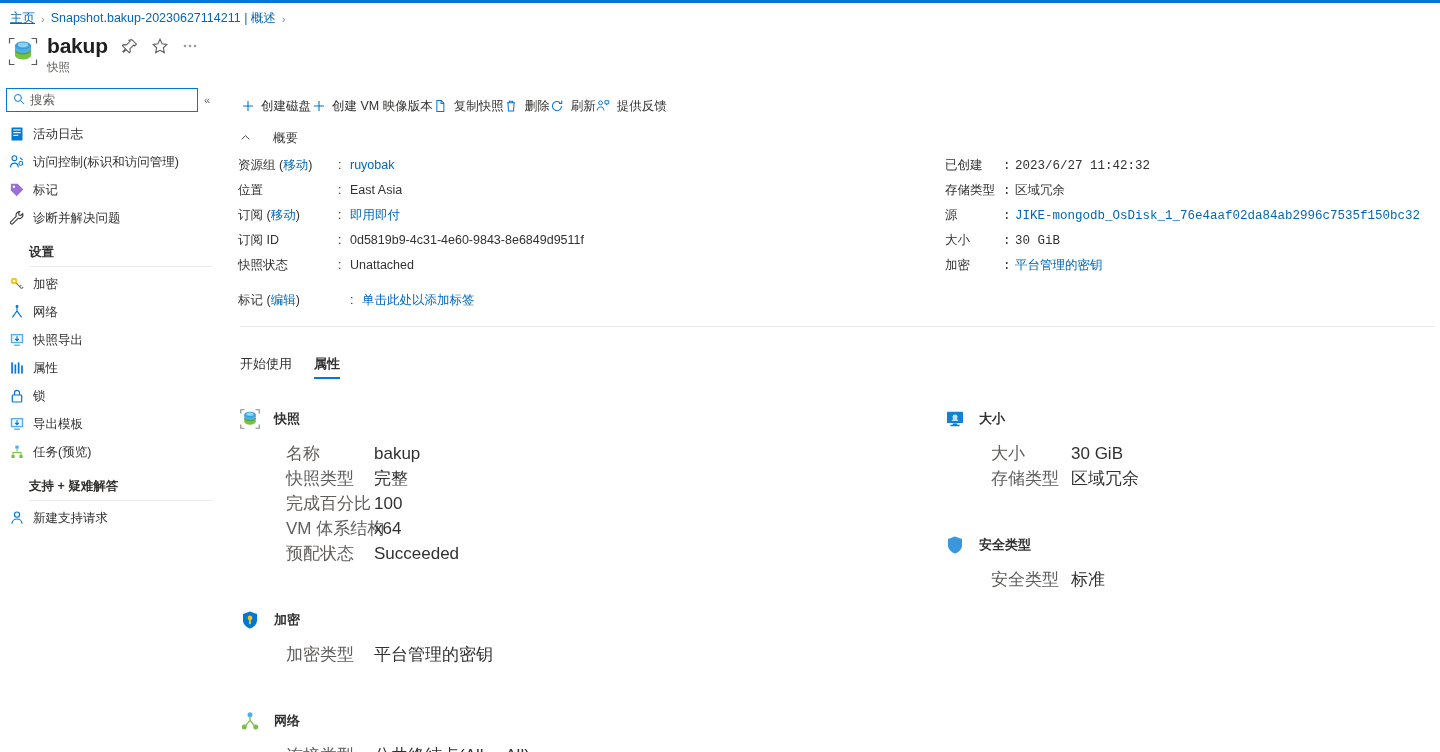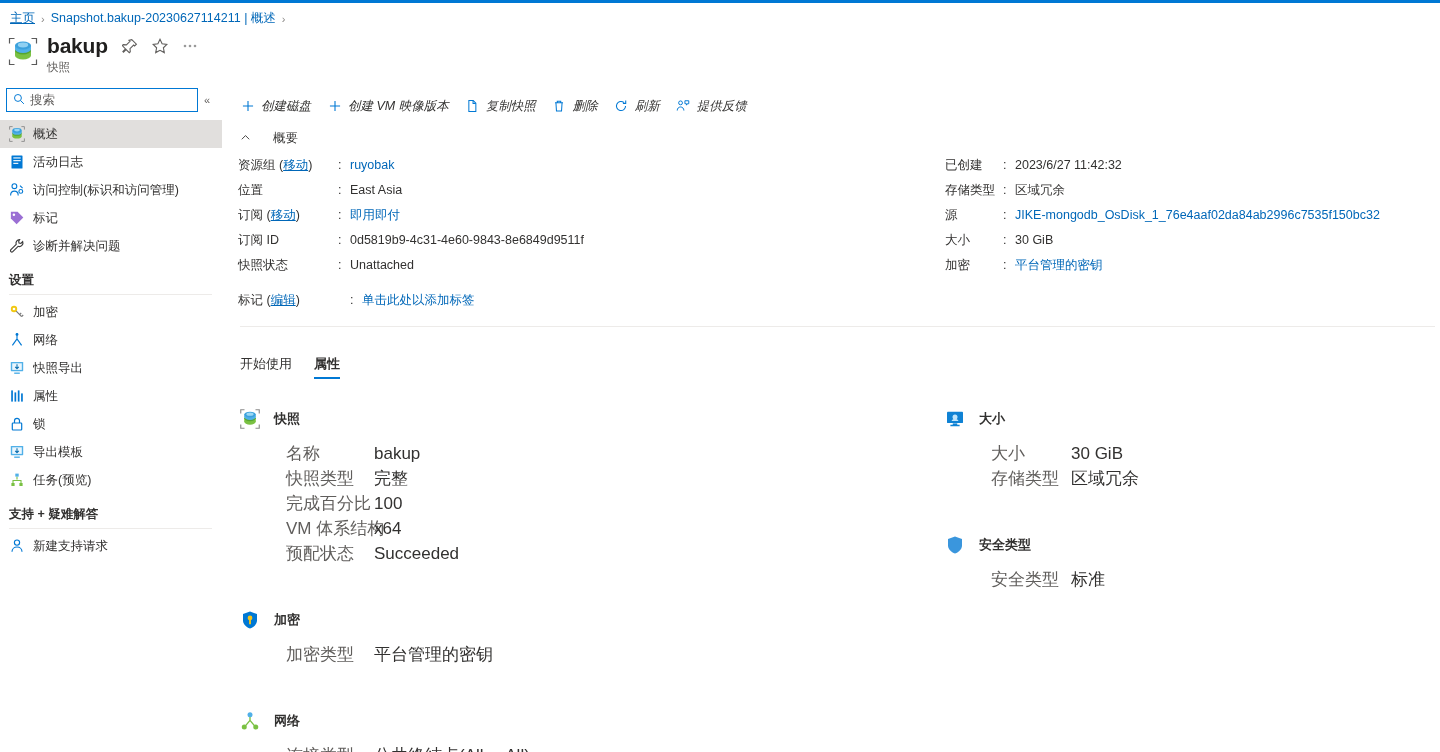--- a/index.html
+++ b/index.html
@@ -79,40 +79,40 @@
     display: flex; align-items: center; gap: 8px;
     height: 28px; padding: 0 8px 0 9px;
     font-size: 12.5px; color: #323130;
     cursor: default;
   }
   .nav-item.active { background: #e1dfdd; }
   .nav-ico { width: 16px; height: 16px; flex: 0 0 16px; position: relative; }
   .nav-label { white-space: nowrap; overflow: hidden; }
 
   .nav-section {
-    margin-top: 12px; padding: 0 10px 0 9px;
+    margin-top: 12px; padding: 0 10px 0 9px; margin-left: 20px;
   }
   .nav-section-title {
     font-size: 12.5px; font-weight: 700; color: #323130;
     padding-bottom: 5px;
   }
   .nav-section-rule {
     height: 1px; background: #edebe9; margin-bottom: 3px;
   }
 
   
   .main {
     position: absolute; top: 82px; left: 238px;
     width: 1202px; height: 670px;
   }
 
   
   .cmdbar {
-    display: flex; align-items: center; gap: 16px;
-    height: 30px; padding-left: 2px; margin-top: 9px; font-style: italic;
+    display: flex; align-items: center; gap: 0;
+    height: 30px; padding-left: 2px; margin-top: 9px;
   }
   .cmd {
     display: flex; align-items: center; gap: 6px;
     font-size: 12.5px; color: #323130; white-space: nowrap;
   }
   .cmd-ico {
     width: 15px; height: 15px; color: #0078d4;
     display: flex; align-items: center; justify-content: center;
   }
 
@@ -121,33 +121,33 @@
     display: flex; align-items: center; gap: 22px;
     margin-top: 9px; padding-left: 2px;
     font-size: 12.5px; color: #323130;
   }
   .chev-up { color: #323130; font-size: 10px; line-height: 1; }
 
   .essentials {
     display: flex; margin-top: 10px;
   }
   .ess-col { width: 700px; }
-  .ess-col.right { width: 500px; padding-left: 7px; }
+  .ess-col.right { width: 500px; padding-left: 7px; font-family: Liberation Mono, monospace; }
   .ess-row {
     display: flex; align-items: baseline;
     height: 25px; font-size: 12.5px;
   }
   .ess-label {
     width: 100px; flex: 0 0 100px; color: #323130; white-space: nowrap;
   }
   .ess-col.right .ess-label { width: 58px; flex: 0 0 58px; }
   .ess-colon { width: 12px; flex: 0 0 12px; color: #323130; }
   .ess-value { color: #323130; }
   .ess-value.link, .ess-label .mini-link { color: #0067b8; }
-  .mini-link { color: #0067b8; text-decoration: underline; }
+  .mini-link { color: #0067b8; }
 
   .tags-row { margin-top: 10px; }
   .tags-row .ess-label { width: 112px; flex: 0 0 112px; }
 
   .ess-rule {
     height: 1px; background: #edebe9;
     margin: 9px 2px 0 2px; width: 1195px;
   }
 
   
@@ -251,40 +251,20 @@
             <path d="M10.2 10.2 14.5 14.5"></path>
         </svg>
       </span>
       <input type="text" placeholder="搜索" style="">
     </div>
     <div class="collapse-btn">«</div>
   </div>
 
   <div class="nav-list">
 
-    <div class="nav-item active">
-      <span class="nav-ico">
-        <svg viewBox="0 0 16 16">
-          <g stroke="#8a8a8a" stroke-width="0.9" fill="none">
-            <path d="M.6 3.6V.6h3"></path>
-              <path d="M12.4.6h3v3"></path>
-              <path d="M15.4 12.4v3h-3"></path>
-              <path d="M3.6 15.4h-3v-3"></path>
-          </g>
-          <ellipse cx="8" cy="10.2" rx="4.6" ry="2.3" fill="#7ac143"></ellipse>
-          <rect x="3.4" y="7.4" width="9.2" height="2.8" fill="#7ac143"></rect>
-          <ellipse cx="8" cy="7.4" rx="4.6" ry="2.3" fill="#55a630"></ellipse>
-          <ellipse cx="8" cy="6.4" rx="4.6" ry="2.3" fill="#50b0e8"></ellipse>
-          <rect x="3.4" y="4.4" width="9.2" height="2" fill="#50b0e8"></rect>
-          <ellipse cx="8" cy="4.4" rx="4.6" ry="2.3" fill="#3aa0dc"></ellipse>
-          <ellipse cx="8" cy="4.1" rx="2.9" ry="1.3" fill="#9ad7f5"></ellipse>
-        </svg>
-      </span>
-      <span class="nav-label">概述</span>
-    </div>
 
     <div class="nav-item">
       <span class="nav-ico">
         <svg viewBox="0 0 16 16">
           <rect x="2.5" y="1.5" width="11" height="13" rx="0.6" fill="#0078d4"></rect>
           <rect x="4.3" y="3.4" width="7.4" height="1.1" fill="#fff"></rect>
           <rect x="4.3" y="6.1" width="7.4" height="1.1" fill="#fff"></rect>
           <rect x="4.3" y="8.8" width="5" height="1.1" fill="#fff"></rect>
         </svg>
       </span>

